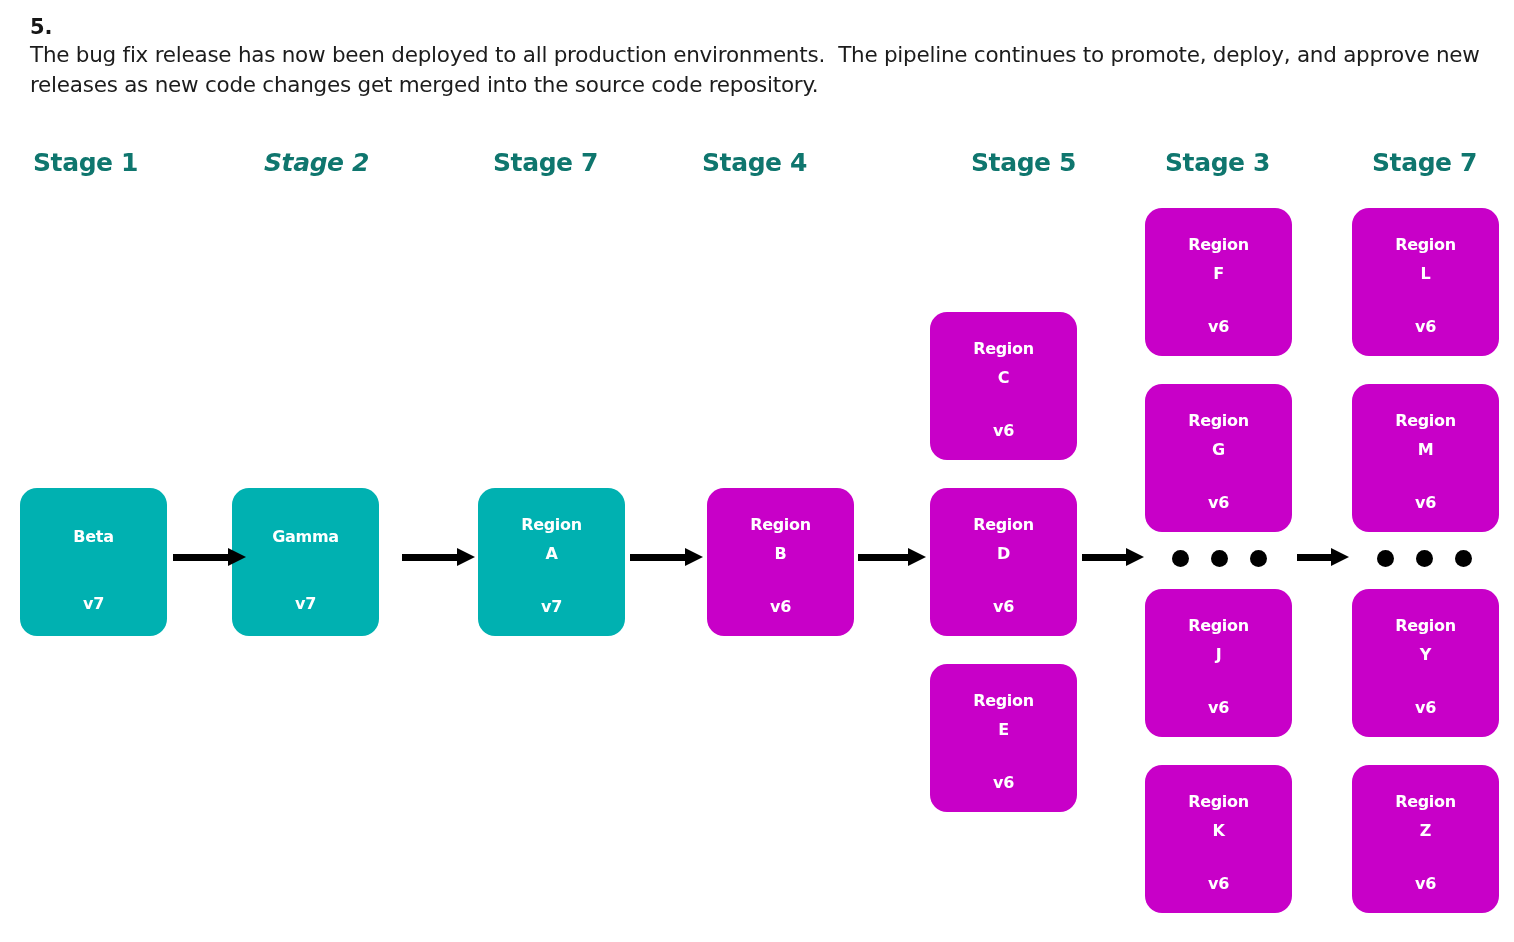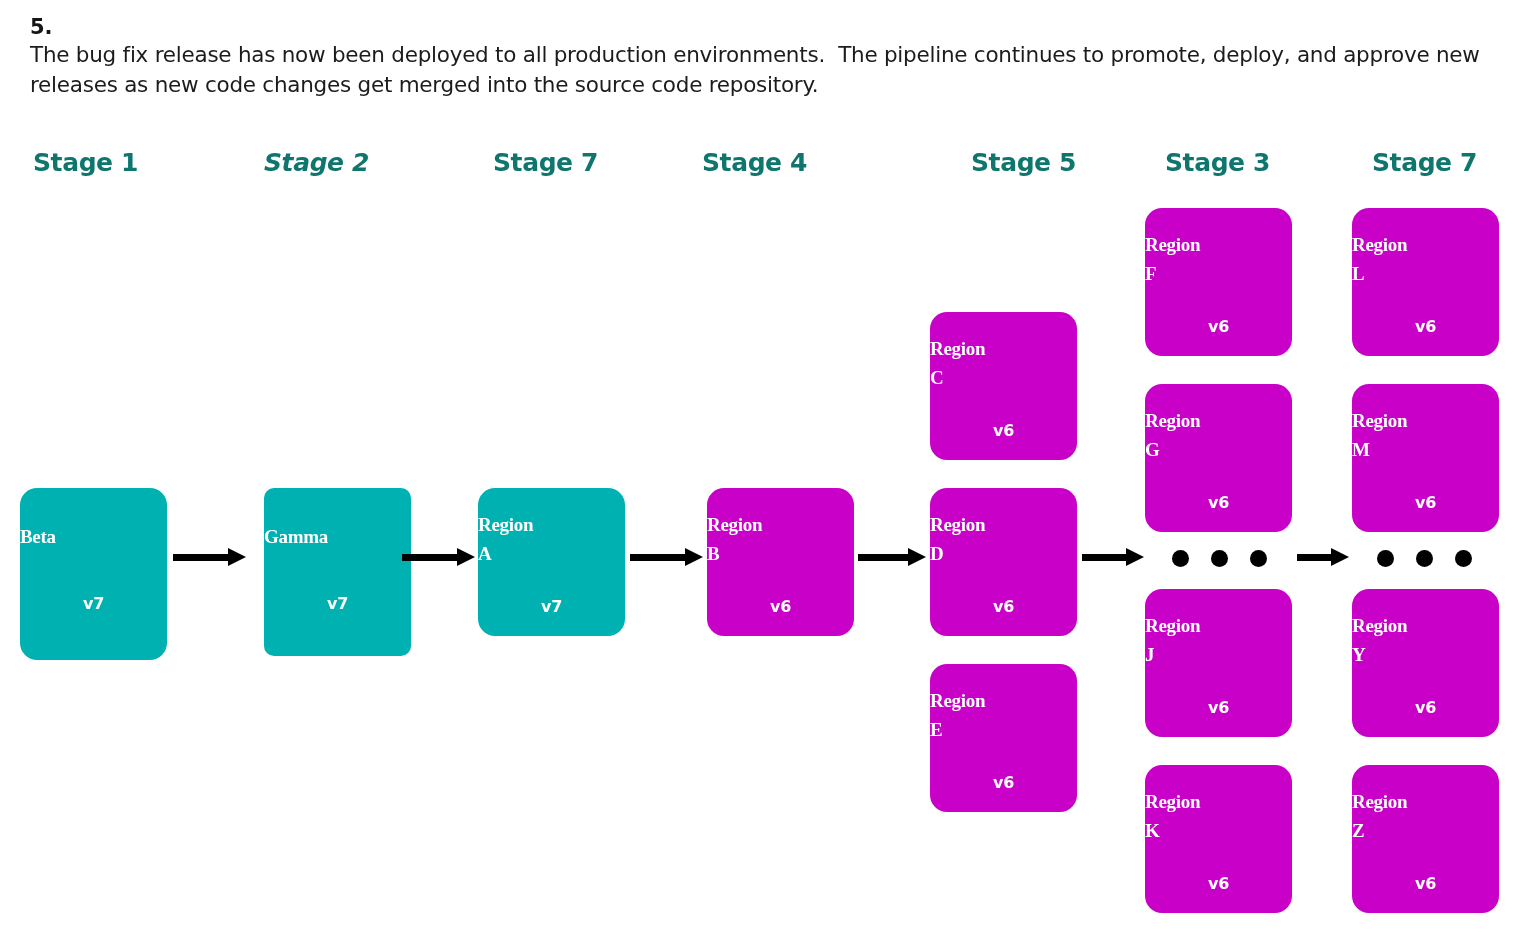--- a/index.html
+++ b/index.html
@@ -66,28 +66,27 @@
     box-sizing: border-box;
     display: flex;
     flex-direction: column;
     align-items: center;
     color: #ffffff;
   }
   .node.teal   { background: #00b1b1; }
   .node.magenta{ background: #c800c8; }
 
   .node-name {
-    font-size: 19px;
+    font-size: 16px;
     font-weight: bold;
     line-height: 29px;
-    text-align: left;
+    text-align: center;
     letter-spacing: -0.3px;
     white-space: pre-line;
     width: 100%;
-    font-family: Liberation Serif, serif;
   }
   .node-version {
     font-size: 16px;
     font-weight: bold;
     line-height: 29px;
     text-align: center;
     letter-spacing: -0.3px;
     width: 100%;
   }
   
@@ -136,26 +135,26 @@
 </head>
 <body>
 
 <div id="caption-block">
   <div id="caption-number">5.</div>
   <div id="caption-text">The bug fix release has now been deployed to all production environments.  The pipeline continues to promote, deploy, and approve new releases as new code changes get merged into the source code repository.</div>
 </div>
 
 <div id="diagram">
     <div class="stage-label" style="left: 33px;">Stage 1</div>
-    <div class="node teal single" style="left: 20px; top: 488px; width: 147px; height: 172px;">
+    <div class="node teal single" style="left: 20px; top: 488px; width: 147px; height: 148px;">
       <div class="node-name">Beta</div>
       <div class="node-version">v7</div>
     </div>
     <div class="stage-label" style="left: 264px; font-style: italic;">Stage 2</div>
-    <div class="node teal single" style="left: 264px; top: 488px; width: 147px; height: 168px; border-radius: 10px;">
+    <div class="node teal single" style="left: 232px; top: 488px; width: 147px; height: 148px;">
       <div class="node-name">Gamma</div>
       <div class="node-version">v7</div>
     </div>
     <div class="stage-label" style="left: 493px;">Stage 7</div>
     <div class="node teal double" style="left: 478px; top: 488px; width: 147px; height: 148px;">
       <div class="node-name">Region
 A</div>
       <div class="node-version">v7</div>
     </div>
     <div class="stage-label" style="left: 702px;">Stage 4</div>

